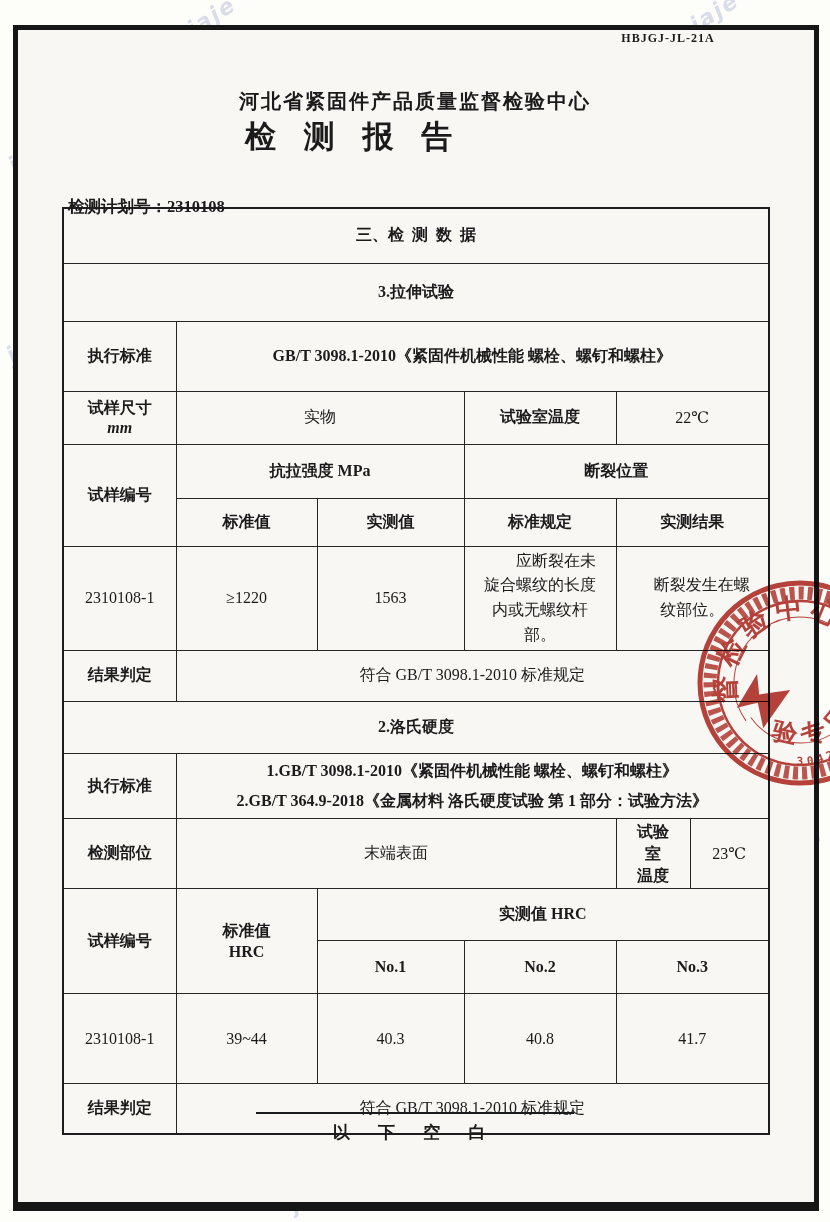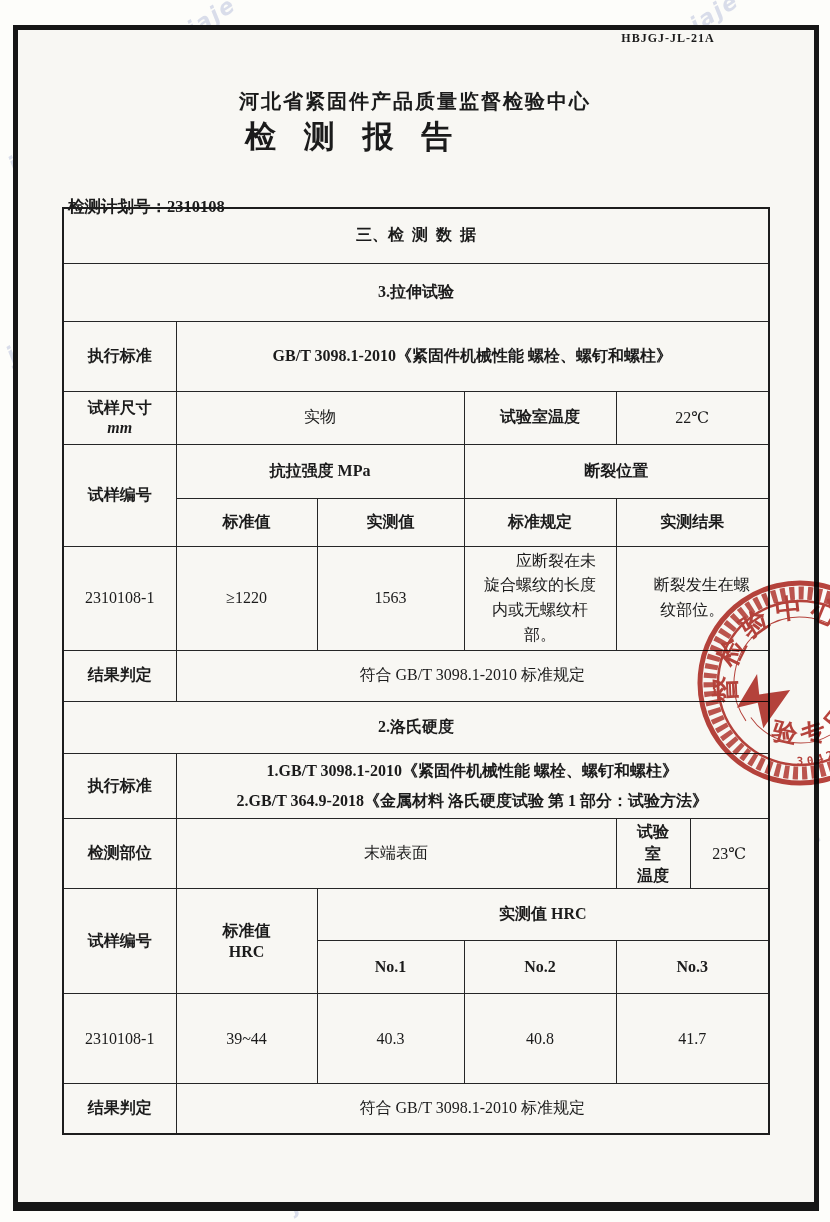--- a/index.html
+++ b/index.html
@@ -179,20 +179,21 @@
         <td>40.8</td>
         <td colspan="2">41.7</td>
       </tr>
       <tr style="height:50px">
         <td class="lbl">结果判定</td>
         <td colspan="5">符合 GB/T 3098.1-2010 标准规定</td>
       </tr>
     </tbody>
   </table>
 
+  <div class="blank-note">以 下 空 白</div>
 
   <svg class="seal" viewBox="0 0 224 224">
     <g transform="rotate(-35 112 112)" fill="none" stroke="#b02a23">
       <circle cx="112" cy="112" r="100" stroke-width="5"></circle>
       <circle cx="112" cy="112" r="90" stroke-width="13" stroke-dasharray="5 4" opacity="0.9"></circle>
       <circle cx="112" cy="112" r="82" stroke-width="2.5"></circle>
       <path id="sealTop" d="M 46,112 A 66 66 0 1 1 178,112"></path>
       <path id="sealBottom" d="M 52,112 A 60 60 0 0 0 172,112"></path>
       <path id="sealSerial" d="M 30,112 A 82 82 0 0 0 194,112"></path>
       <text fill="#b02a23" stroke="none" font-size="27" font-weight="bold" letter-spacing="6" font-family="Liberation Serif, DejaVu Serif, serif">

